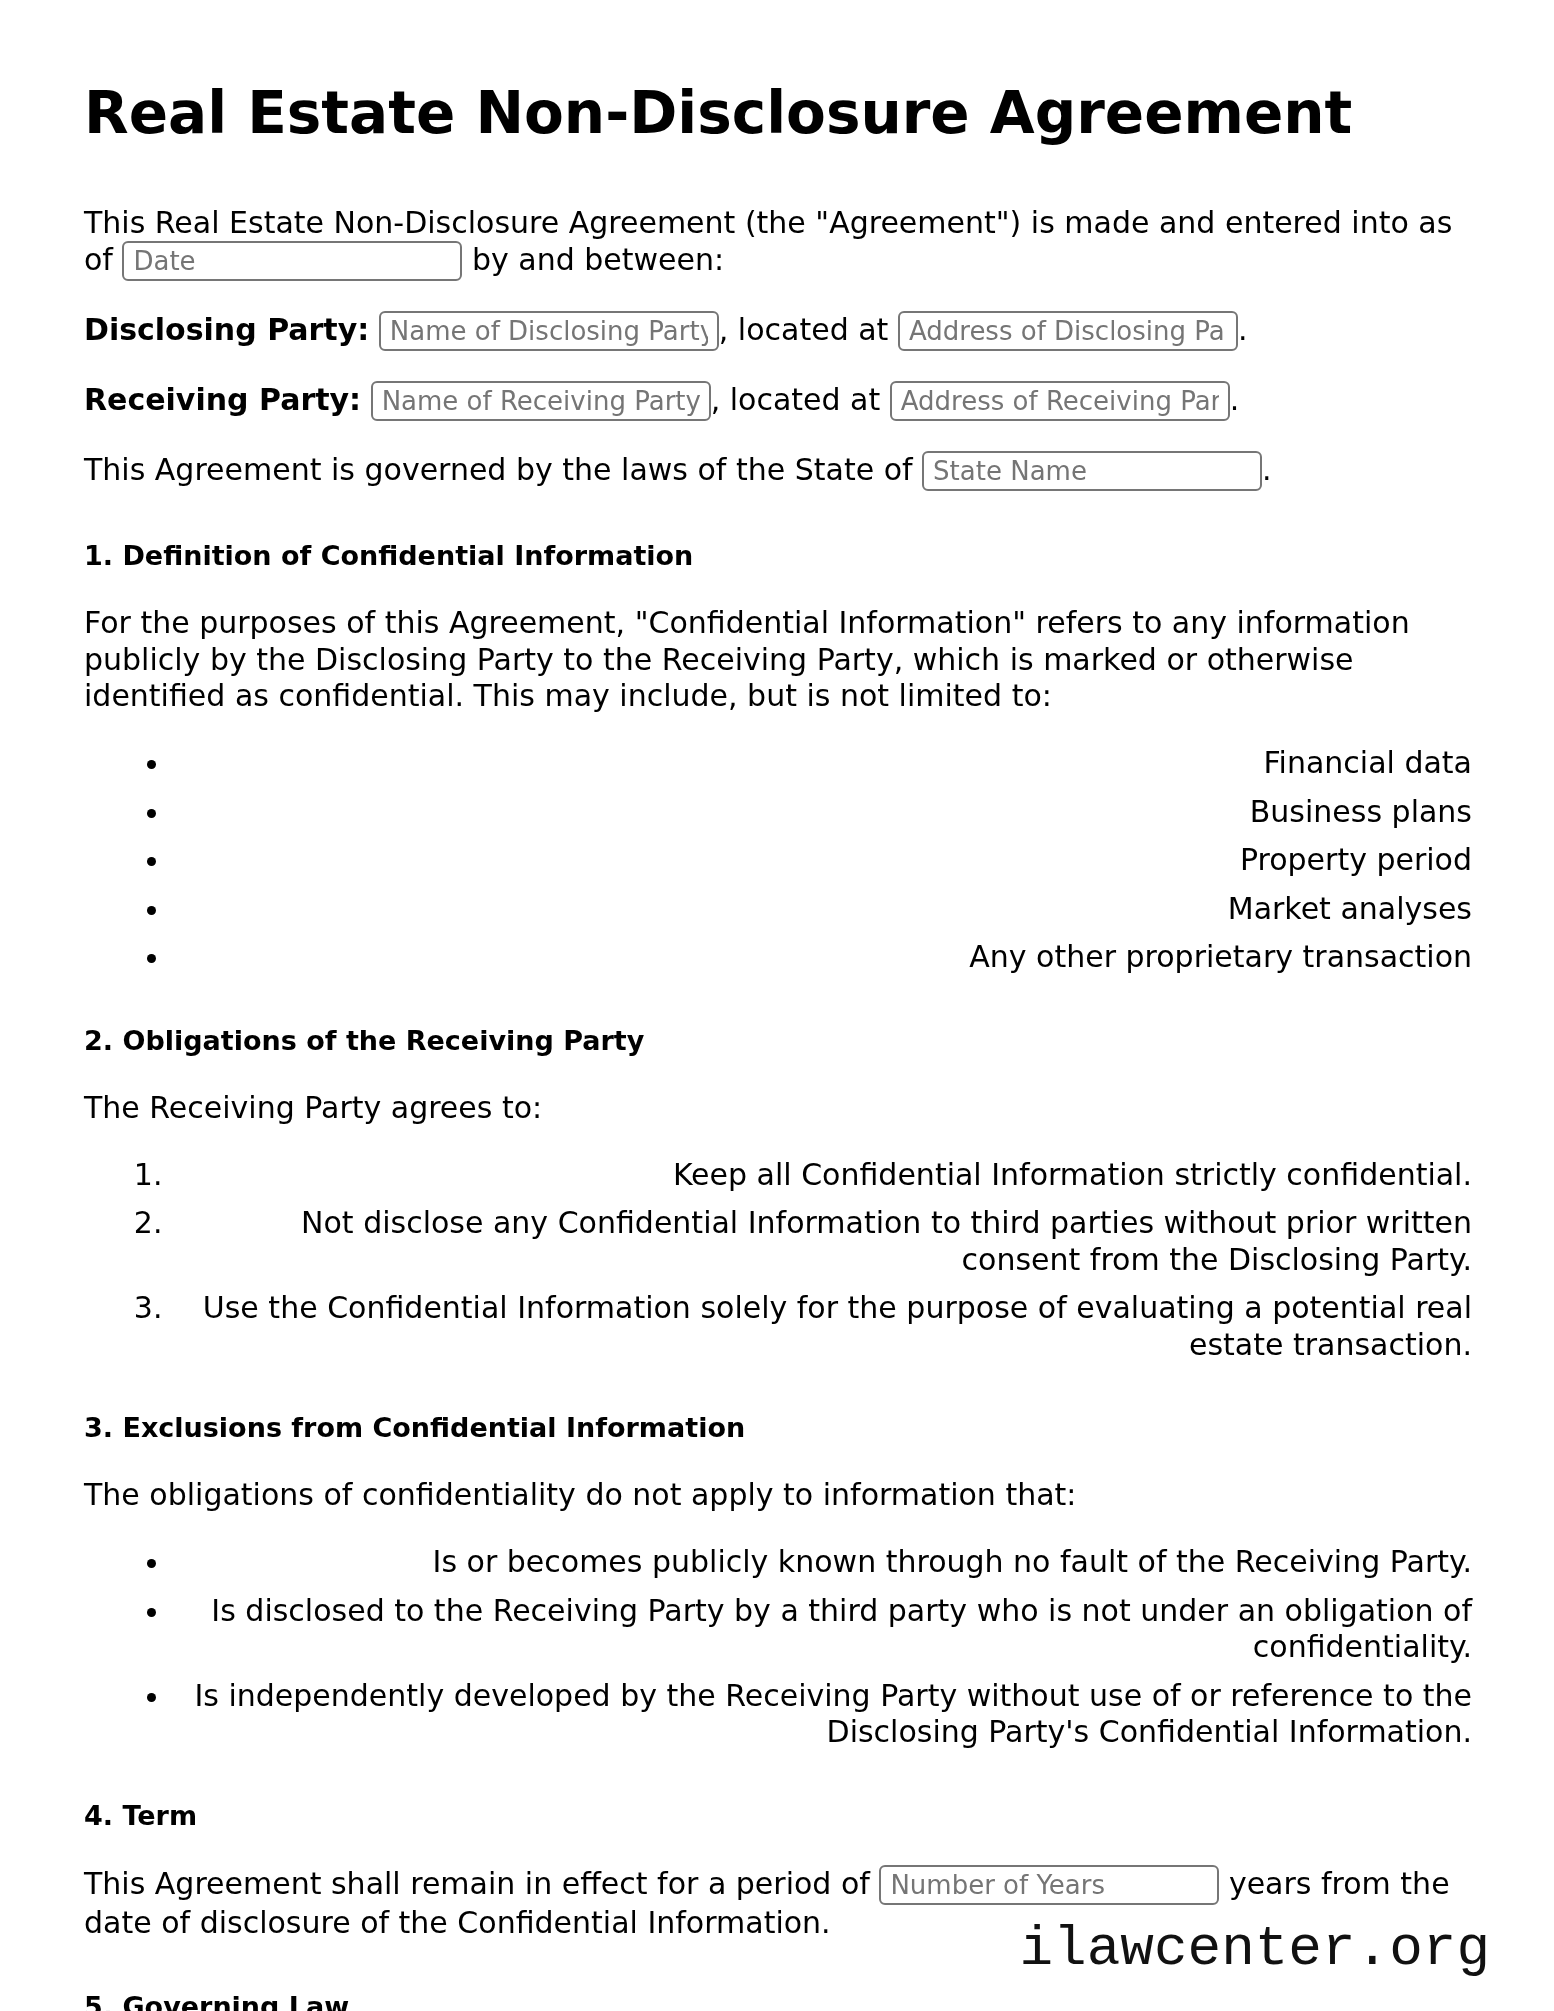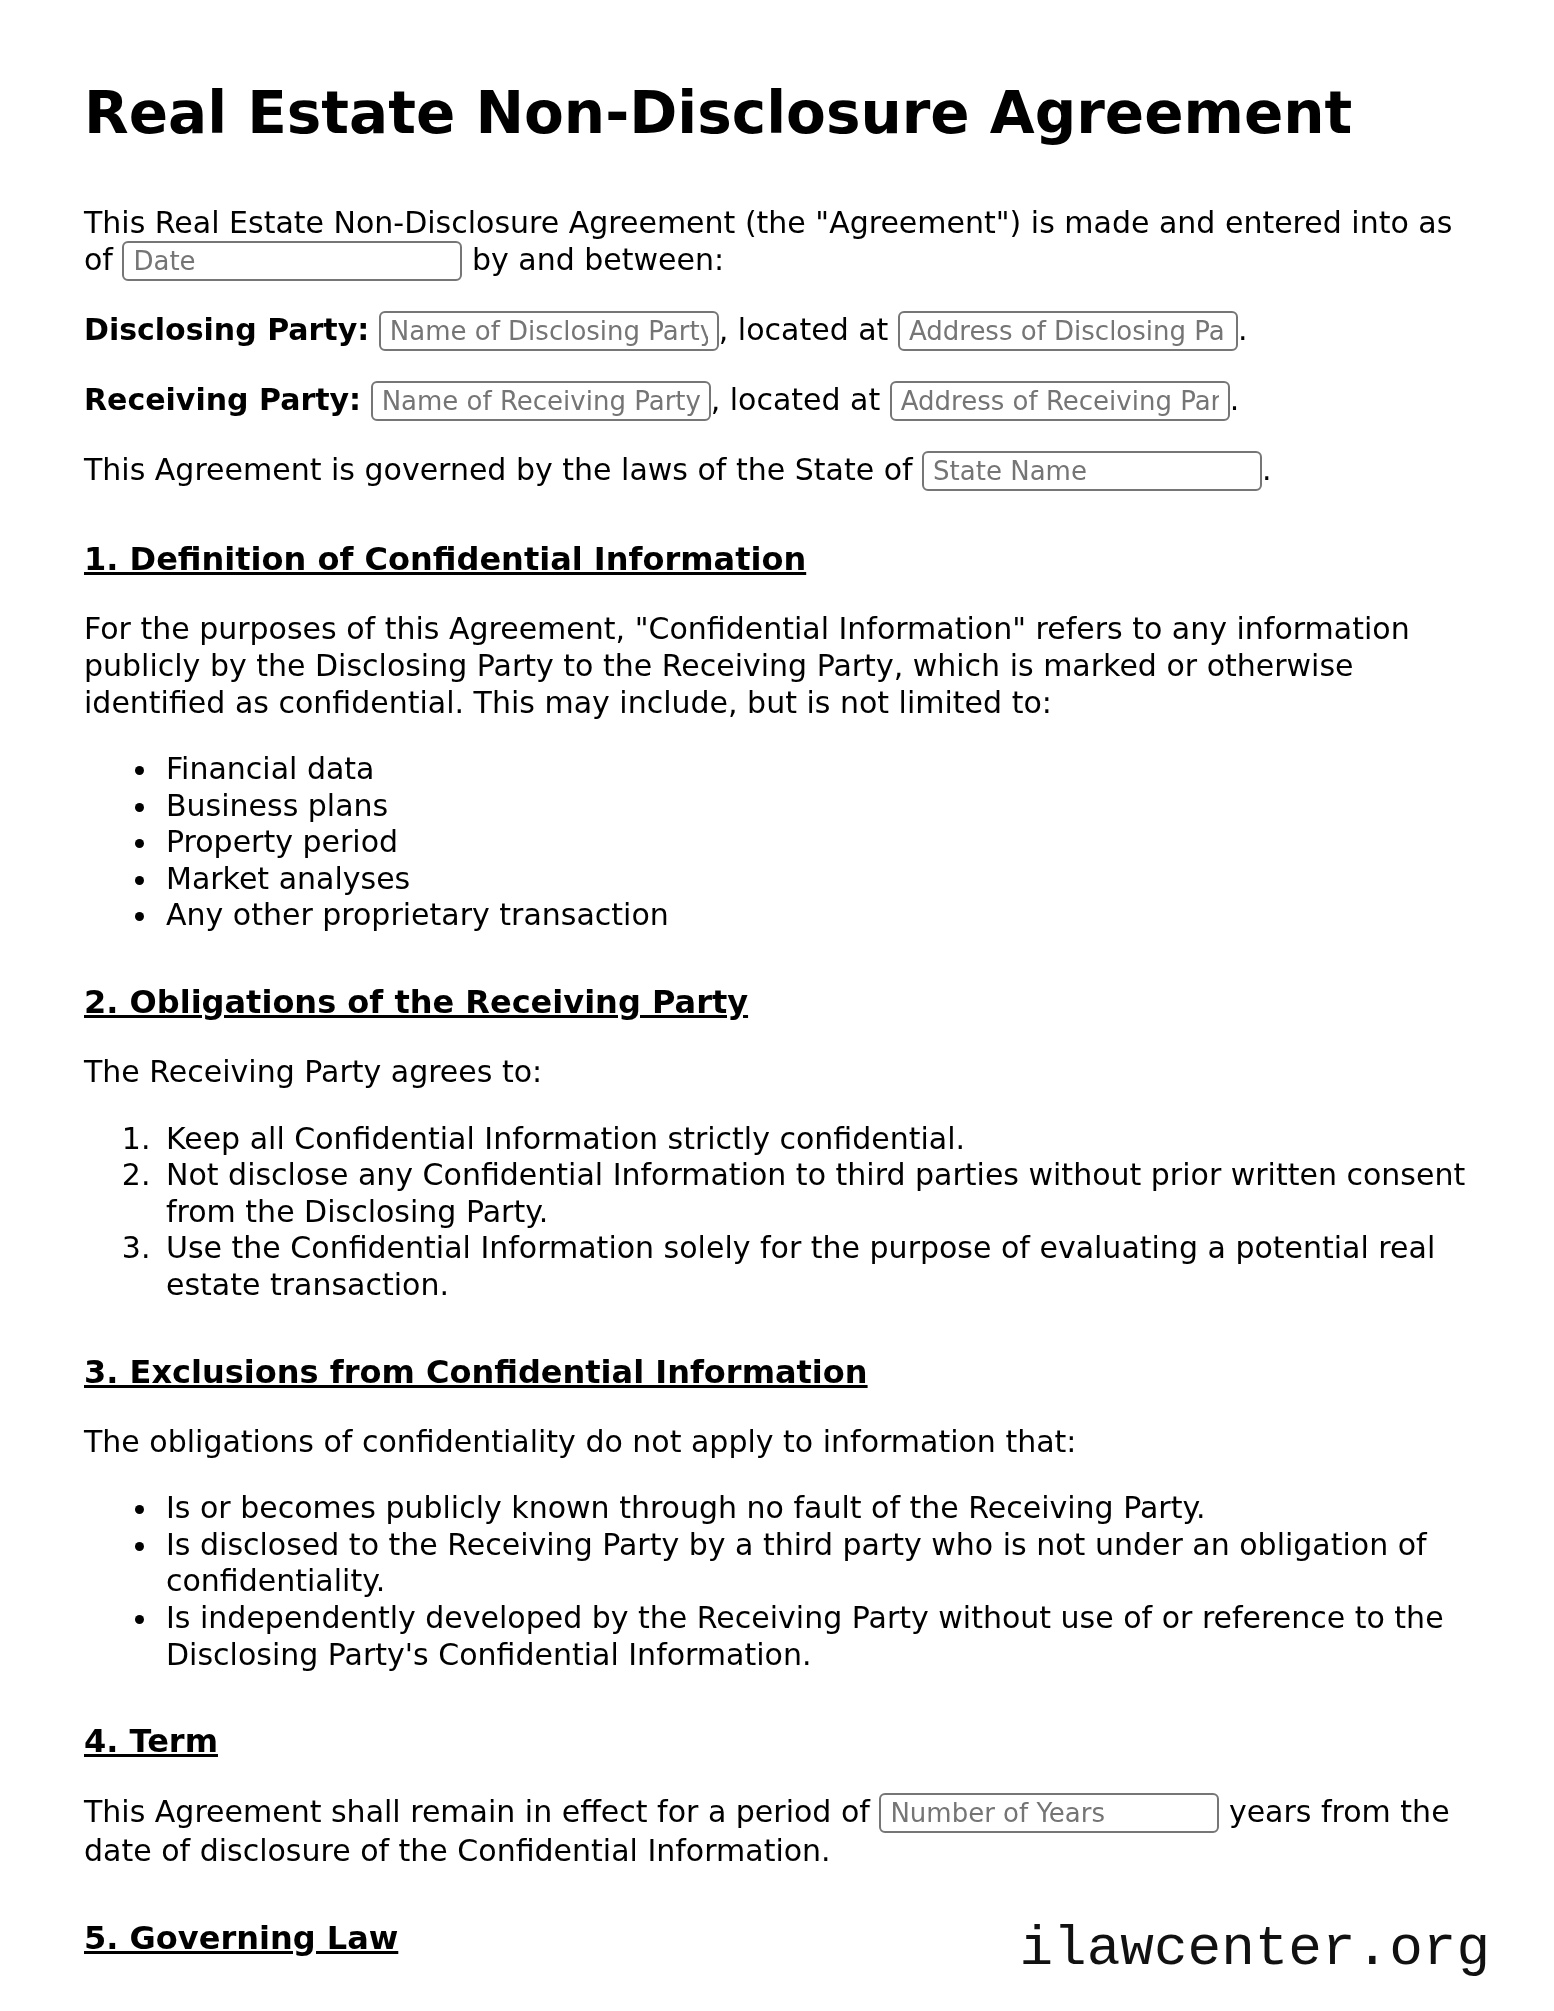--- a/index.html
+++ b/index.html
@@ -19,28 +19,27 @@
     background: #ffffff;
   }
   h1 {
     font-size: 58px;
     line-height: 1.15;
     margin: 34px 0 58px 0;
     white-space: nowrap;
     font-weight: bold;
   }
   h3 {
-    font-size: 32px;
+    font-size: 27px;
     margin: 49px 0 32px 0;
     font-weight: bold;
-    text-decoration: underline;
   }
   p { margin: 30px 0; }
   ul, ol { margin: 30px 0; padding-left: 76px; }
-  li { margin: 0; padding-left: 6px; }
+  li { margin: 12px; padding-left: 6px; text-align: right; }
   .fld {
     box-sizing: border-box;
     width: 340px;
     height: 40px;
     border: 2px solid #767676;
     border-radius: 6px;
     background: #ffffff;
     font-family: "DejaVu Sans", "Liberation Sans", sans-serif;
     font-size: 26px;
     color: #000000;

